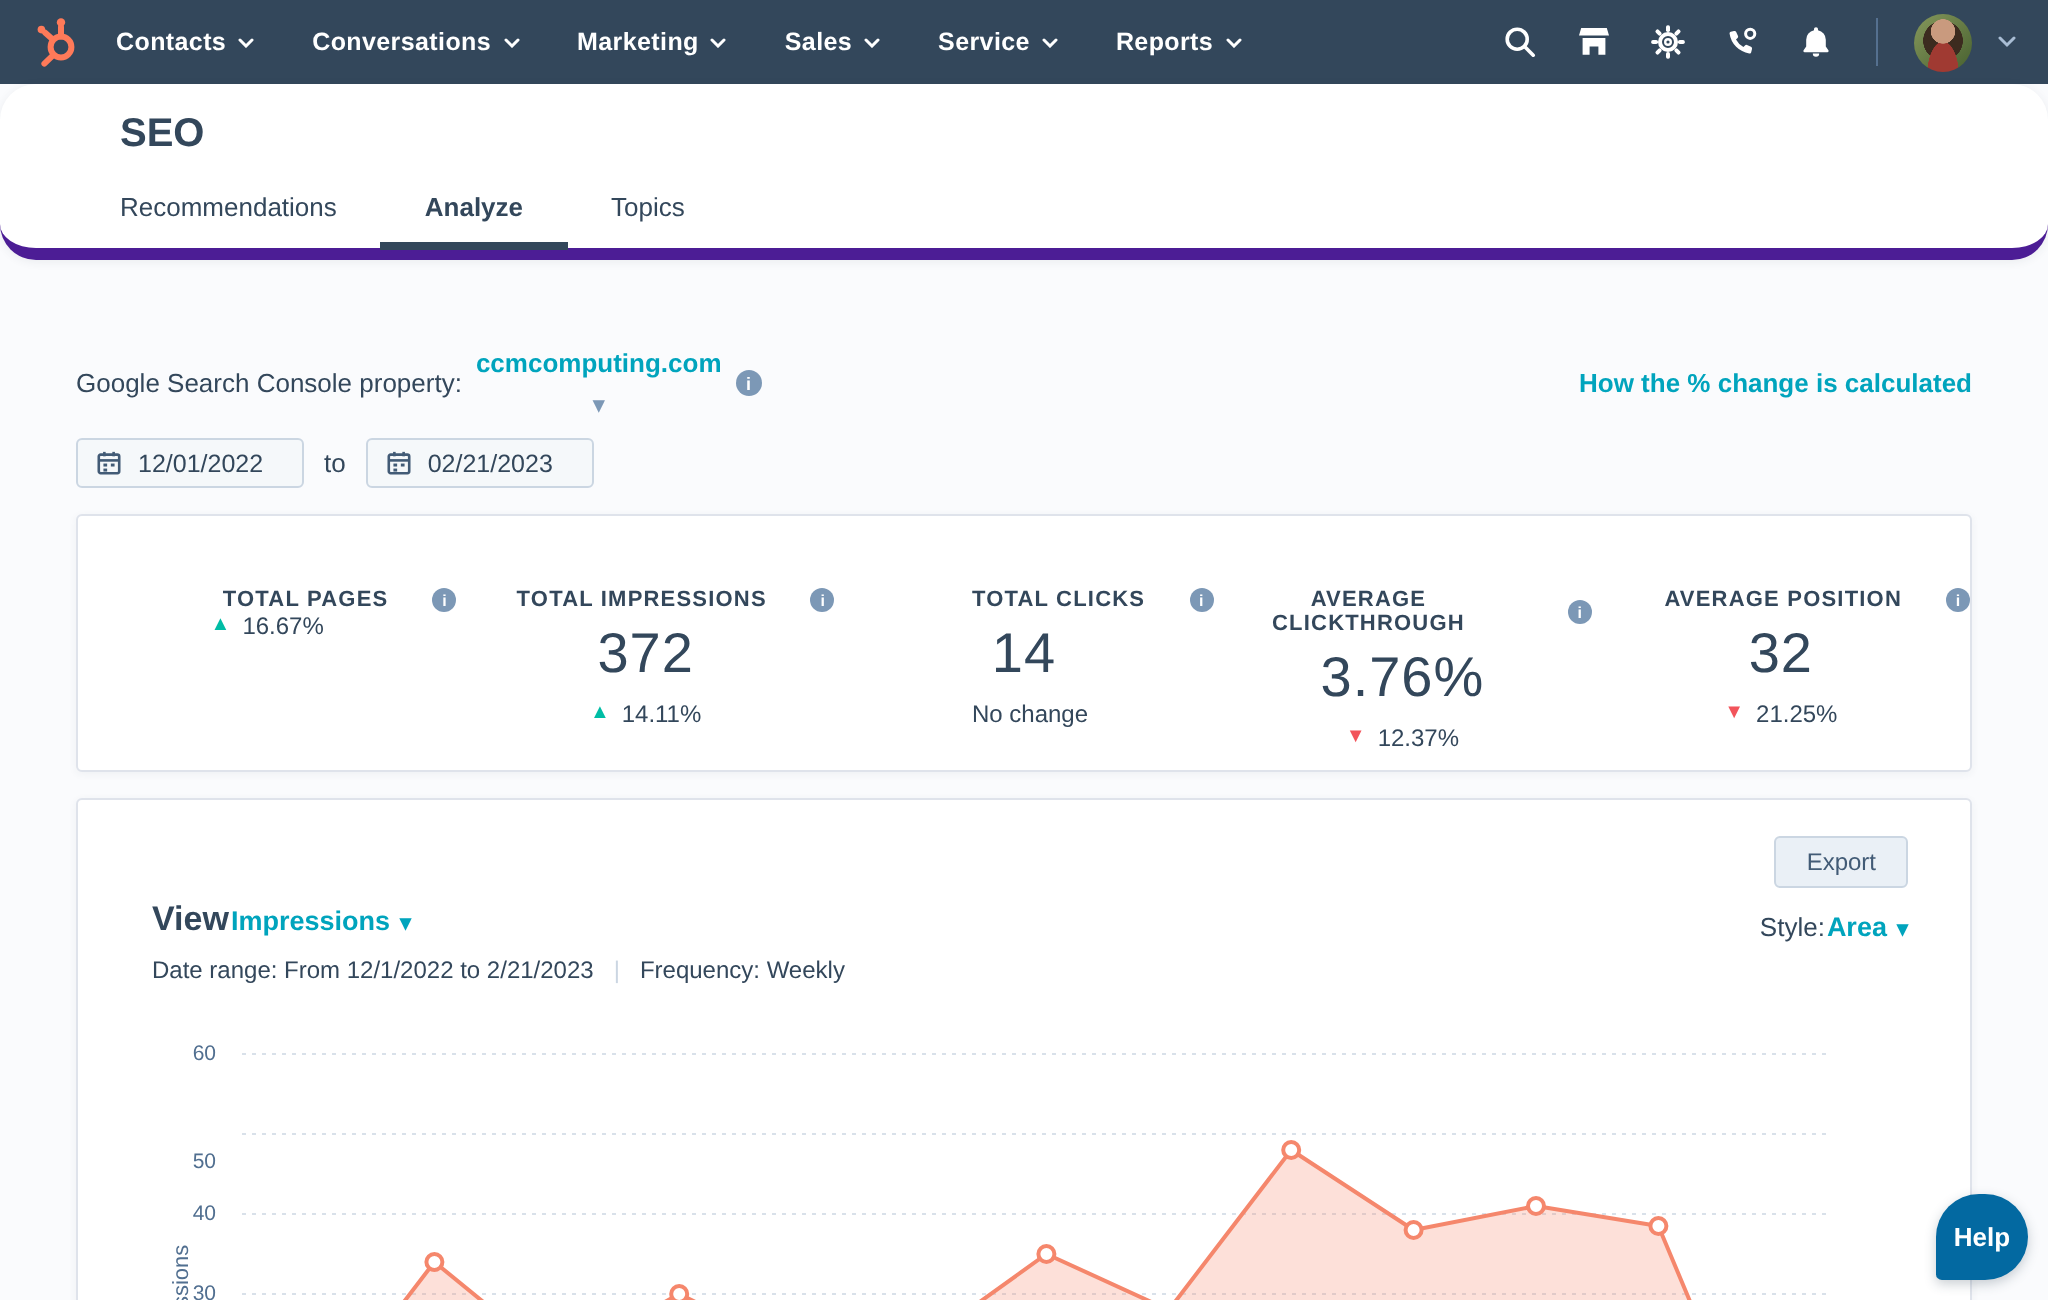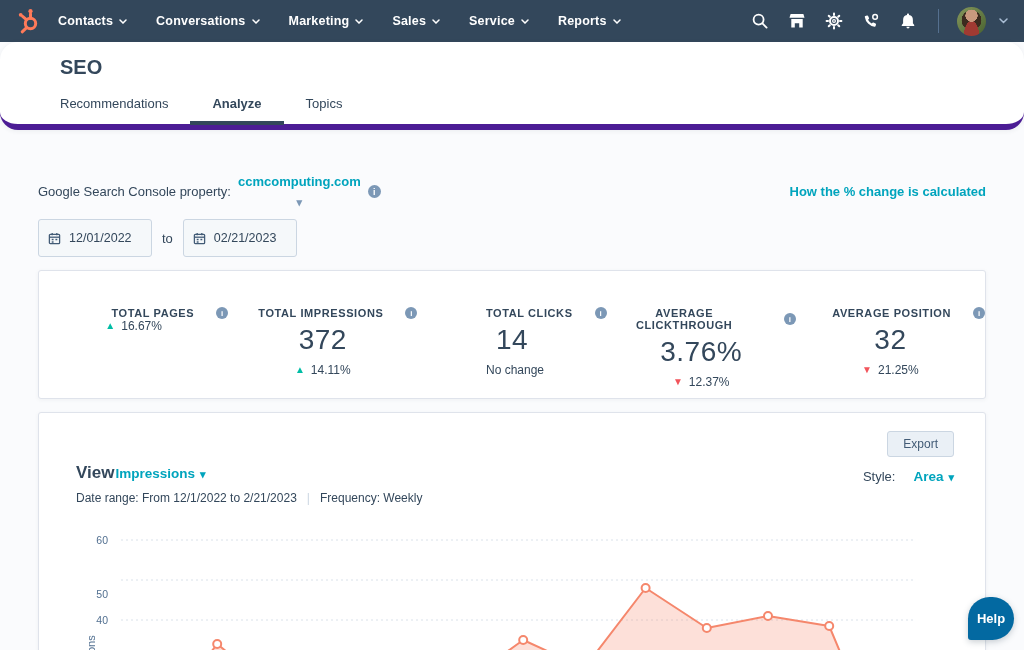--- a/index.html
+++ b/index.html
@@ -63,21 +63,21 @@
   .info-icon {
     width:13px; height:13px; border-radius:50%; background:#7c98b6;
     display:inline-flex; align-items:center; justify-content:center;
     color:#fff; font-size:9px; font-weight:bold; font-style:normal; cursor:pointer; flex:0 0 auto;
   }
   .info-icon::after { content:"i"; }
   .date-row { margin-top:10px; display:flex; align-items:center; gap:10px; font-size:13px; }
   .date-input {
     display:flex; align-items:center; gap:8px;
     background:#f5f8fa; border:1px solid #cbd6e2; border-radius:3px;
-    height:38px; width:114px; padding:0 9px; font-size:12.5px; color:#33475b; cursor:text;
+    height:25px; width:114px; padding:0 9px; font-size:12.5px; color:#33475b; cursor:text;
   }
   .change-link {
     position:absolute; right:38px; top:54px;
     color:#00a4bd; font-weight:bold; font-size:13px; cursor:pointer;
   }
 
   
   .card {
     background:#fff; border:1px solid #dfe3eb; border-radius:3px;
     box-shadow:0 1px 4px rgba(45,62,80,.06);
@@ -99,21 +99,21 @@
     position:absolute; top:18px; right:31px;
     background:#eaf0f6; border:1px solid #cbd6e2; border-radius:3px;
     font-size:12px; color:#425b76; padding:5px 15px; cursor:pointer;
     font-family:"Liberation Sans", sans-serif;
   }
   .view-row { position:absolute; left:37px; top:50px; display:flex; align-items:baseline; gap:1px; }
   .view-title { font-size:17px; font-weight:bold; color:#33475b; }
   .teal-select { color:#00a4bd; font-weight:bold; font-size:13.5px; display:flex; align-items:center; gap:5px; cursor:pointer; }
   .meta-row { position:absolute; left:37px; top:78px; display:flex; align-items:center; gap:10px; font-size:12px; color:#33475b; }
   .meta-sep { color:#cbd6e2; }
-  .style-row { position:absolute; right:31px; top:56px; display:flex; align-items:center; gap:18px; font-size:13px; color:#33475b; }
+  .style-row { position:absolute; right:31px; top:56px; display:flex; align-items:center; gap:1px; font-size:13px; color:#33475b; }
 
   .plot-area { position:absolute; left:82px; top:115px; width:800px; height:260px; }
   .yticks { position:absolute; left:40px; top:115px; width:34px; height:260px; }
   .ytick { position:absolute; right:5px; font-size:10.5px; color:#516f90; width:26px; text-align:right; }
   .ylabel {
     position:absolute; left:52px; top:252px; font-size:11px; color:#516f90;
     transform:translate(-50%,-50%) rotate(-90deg); white-space:nowrap;
   }
 
   

